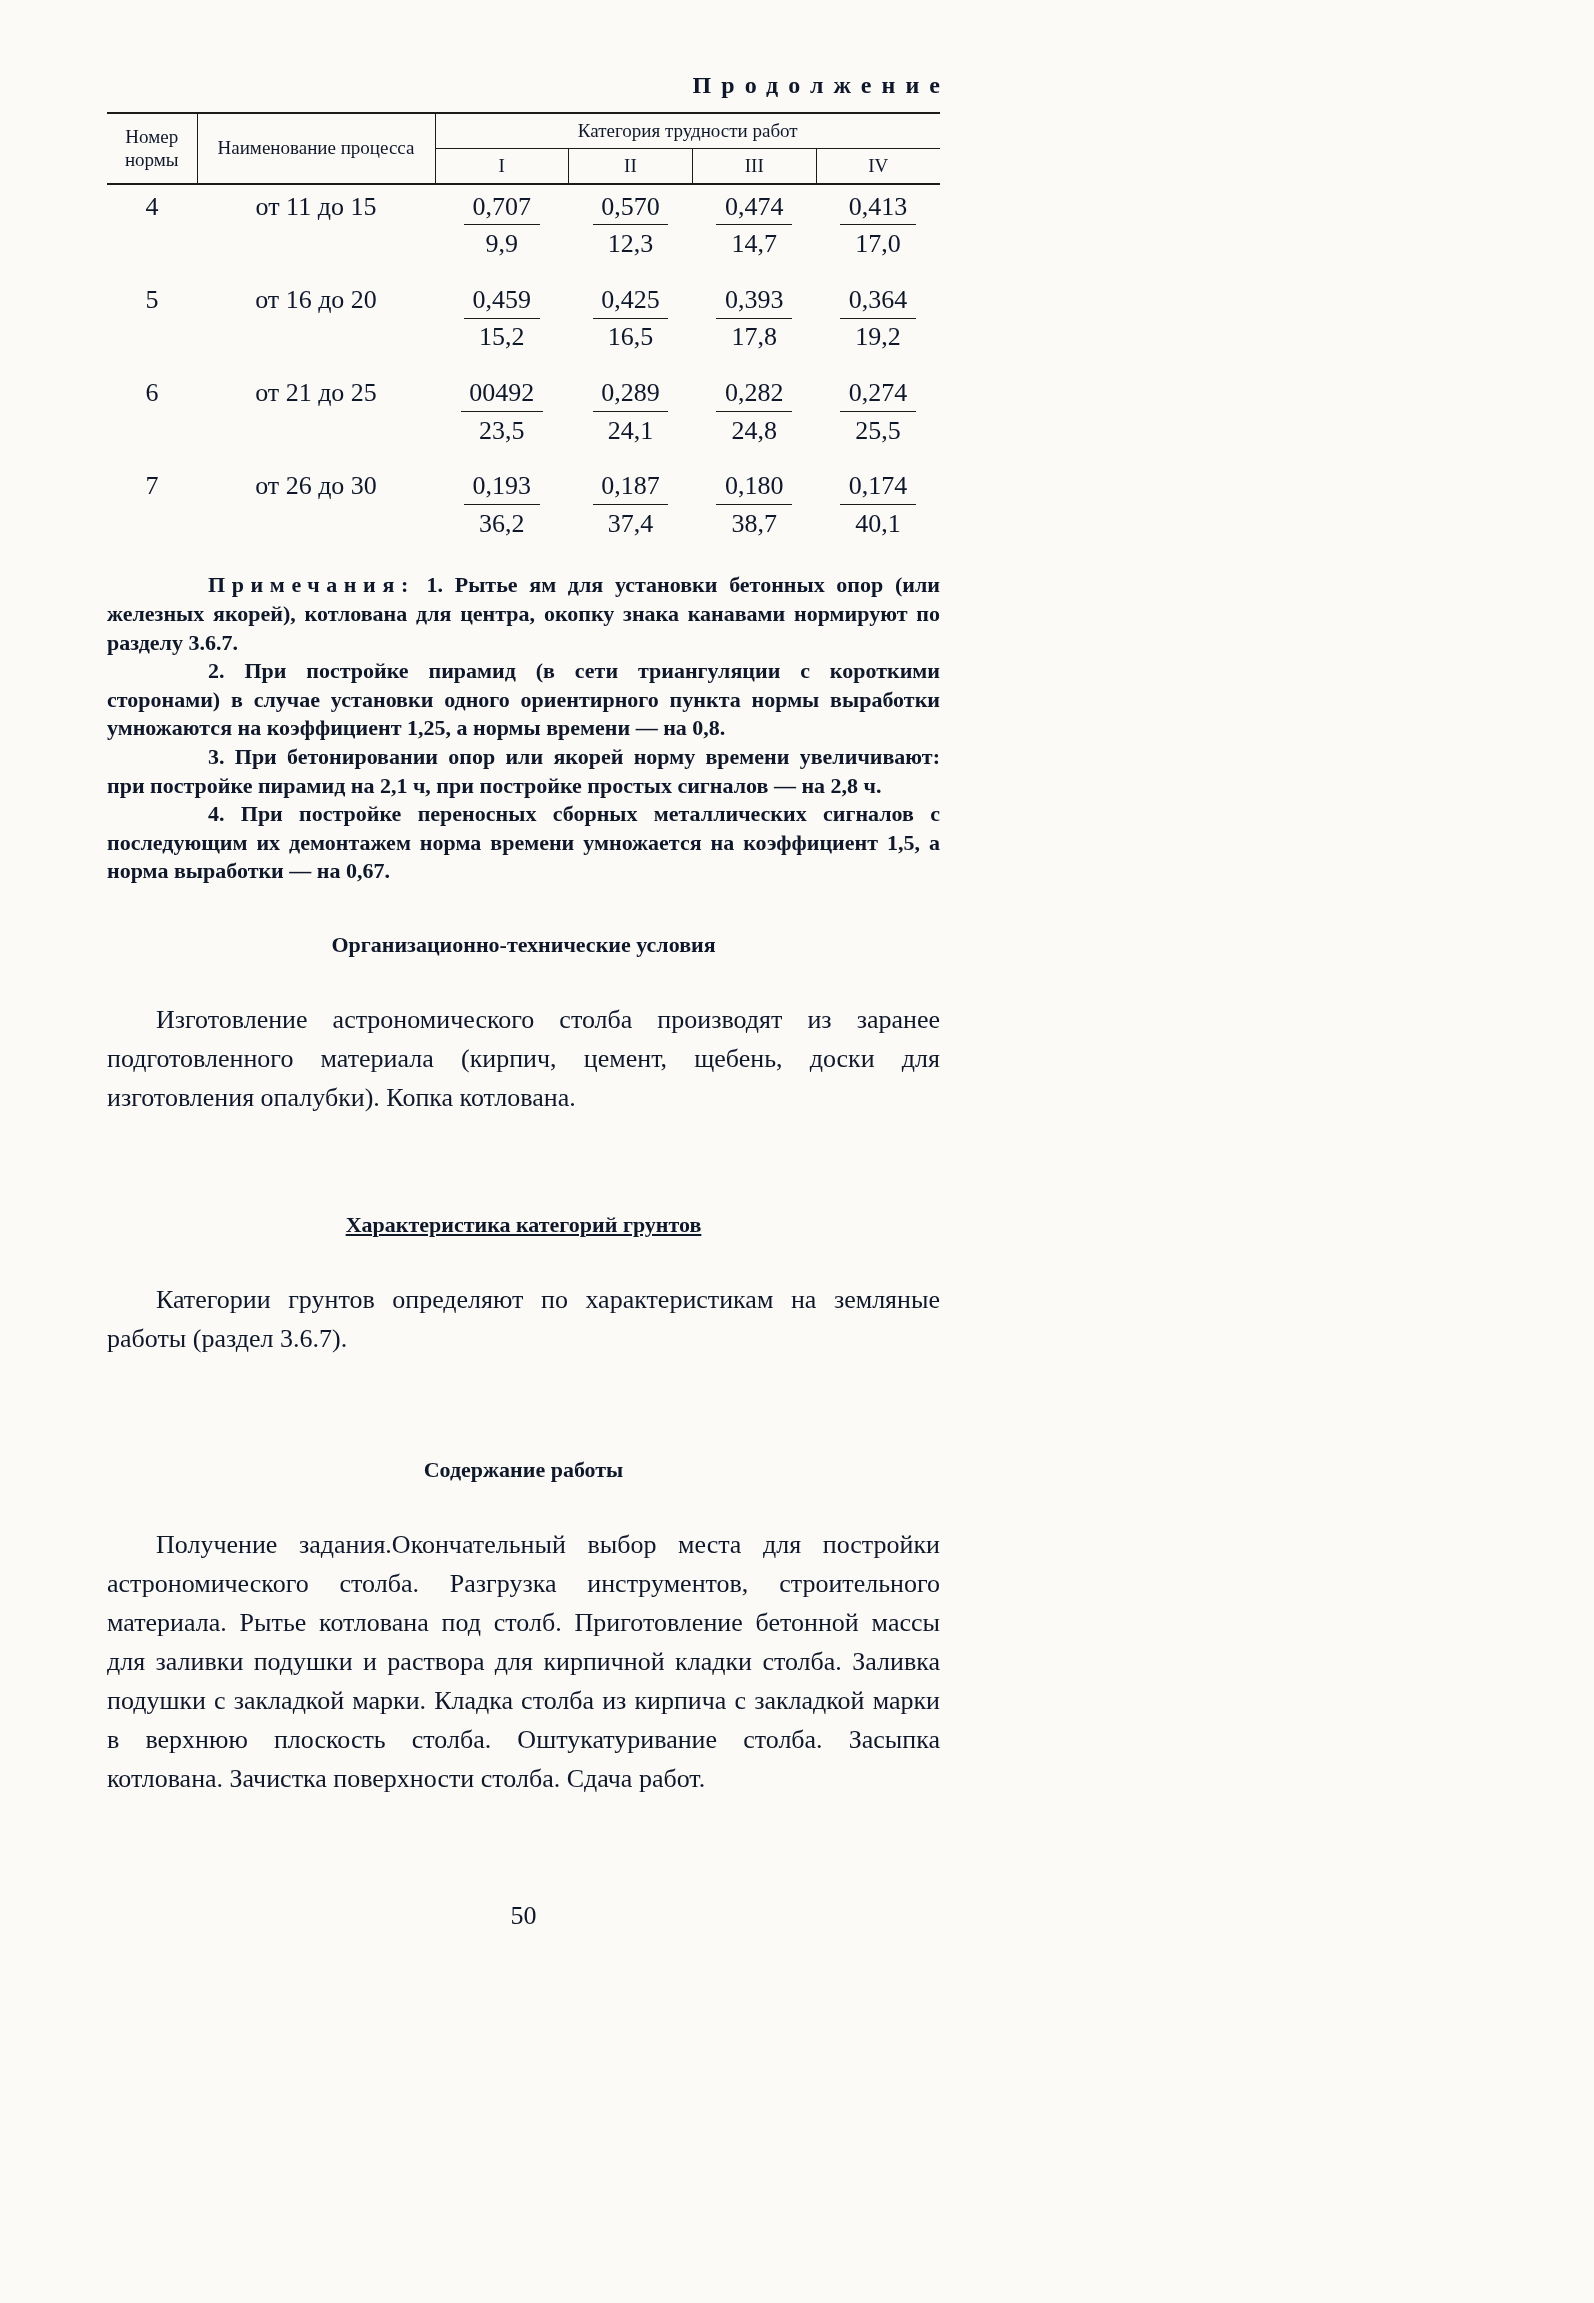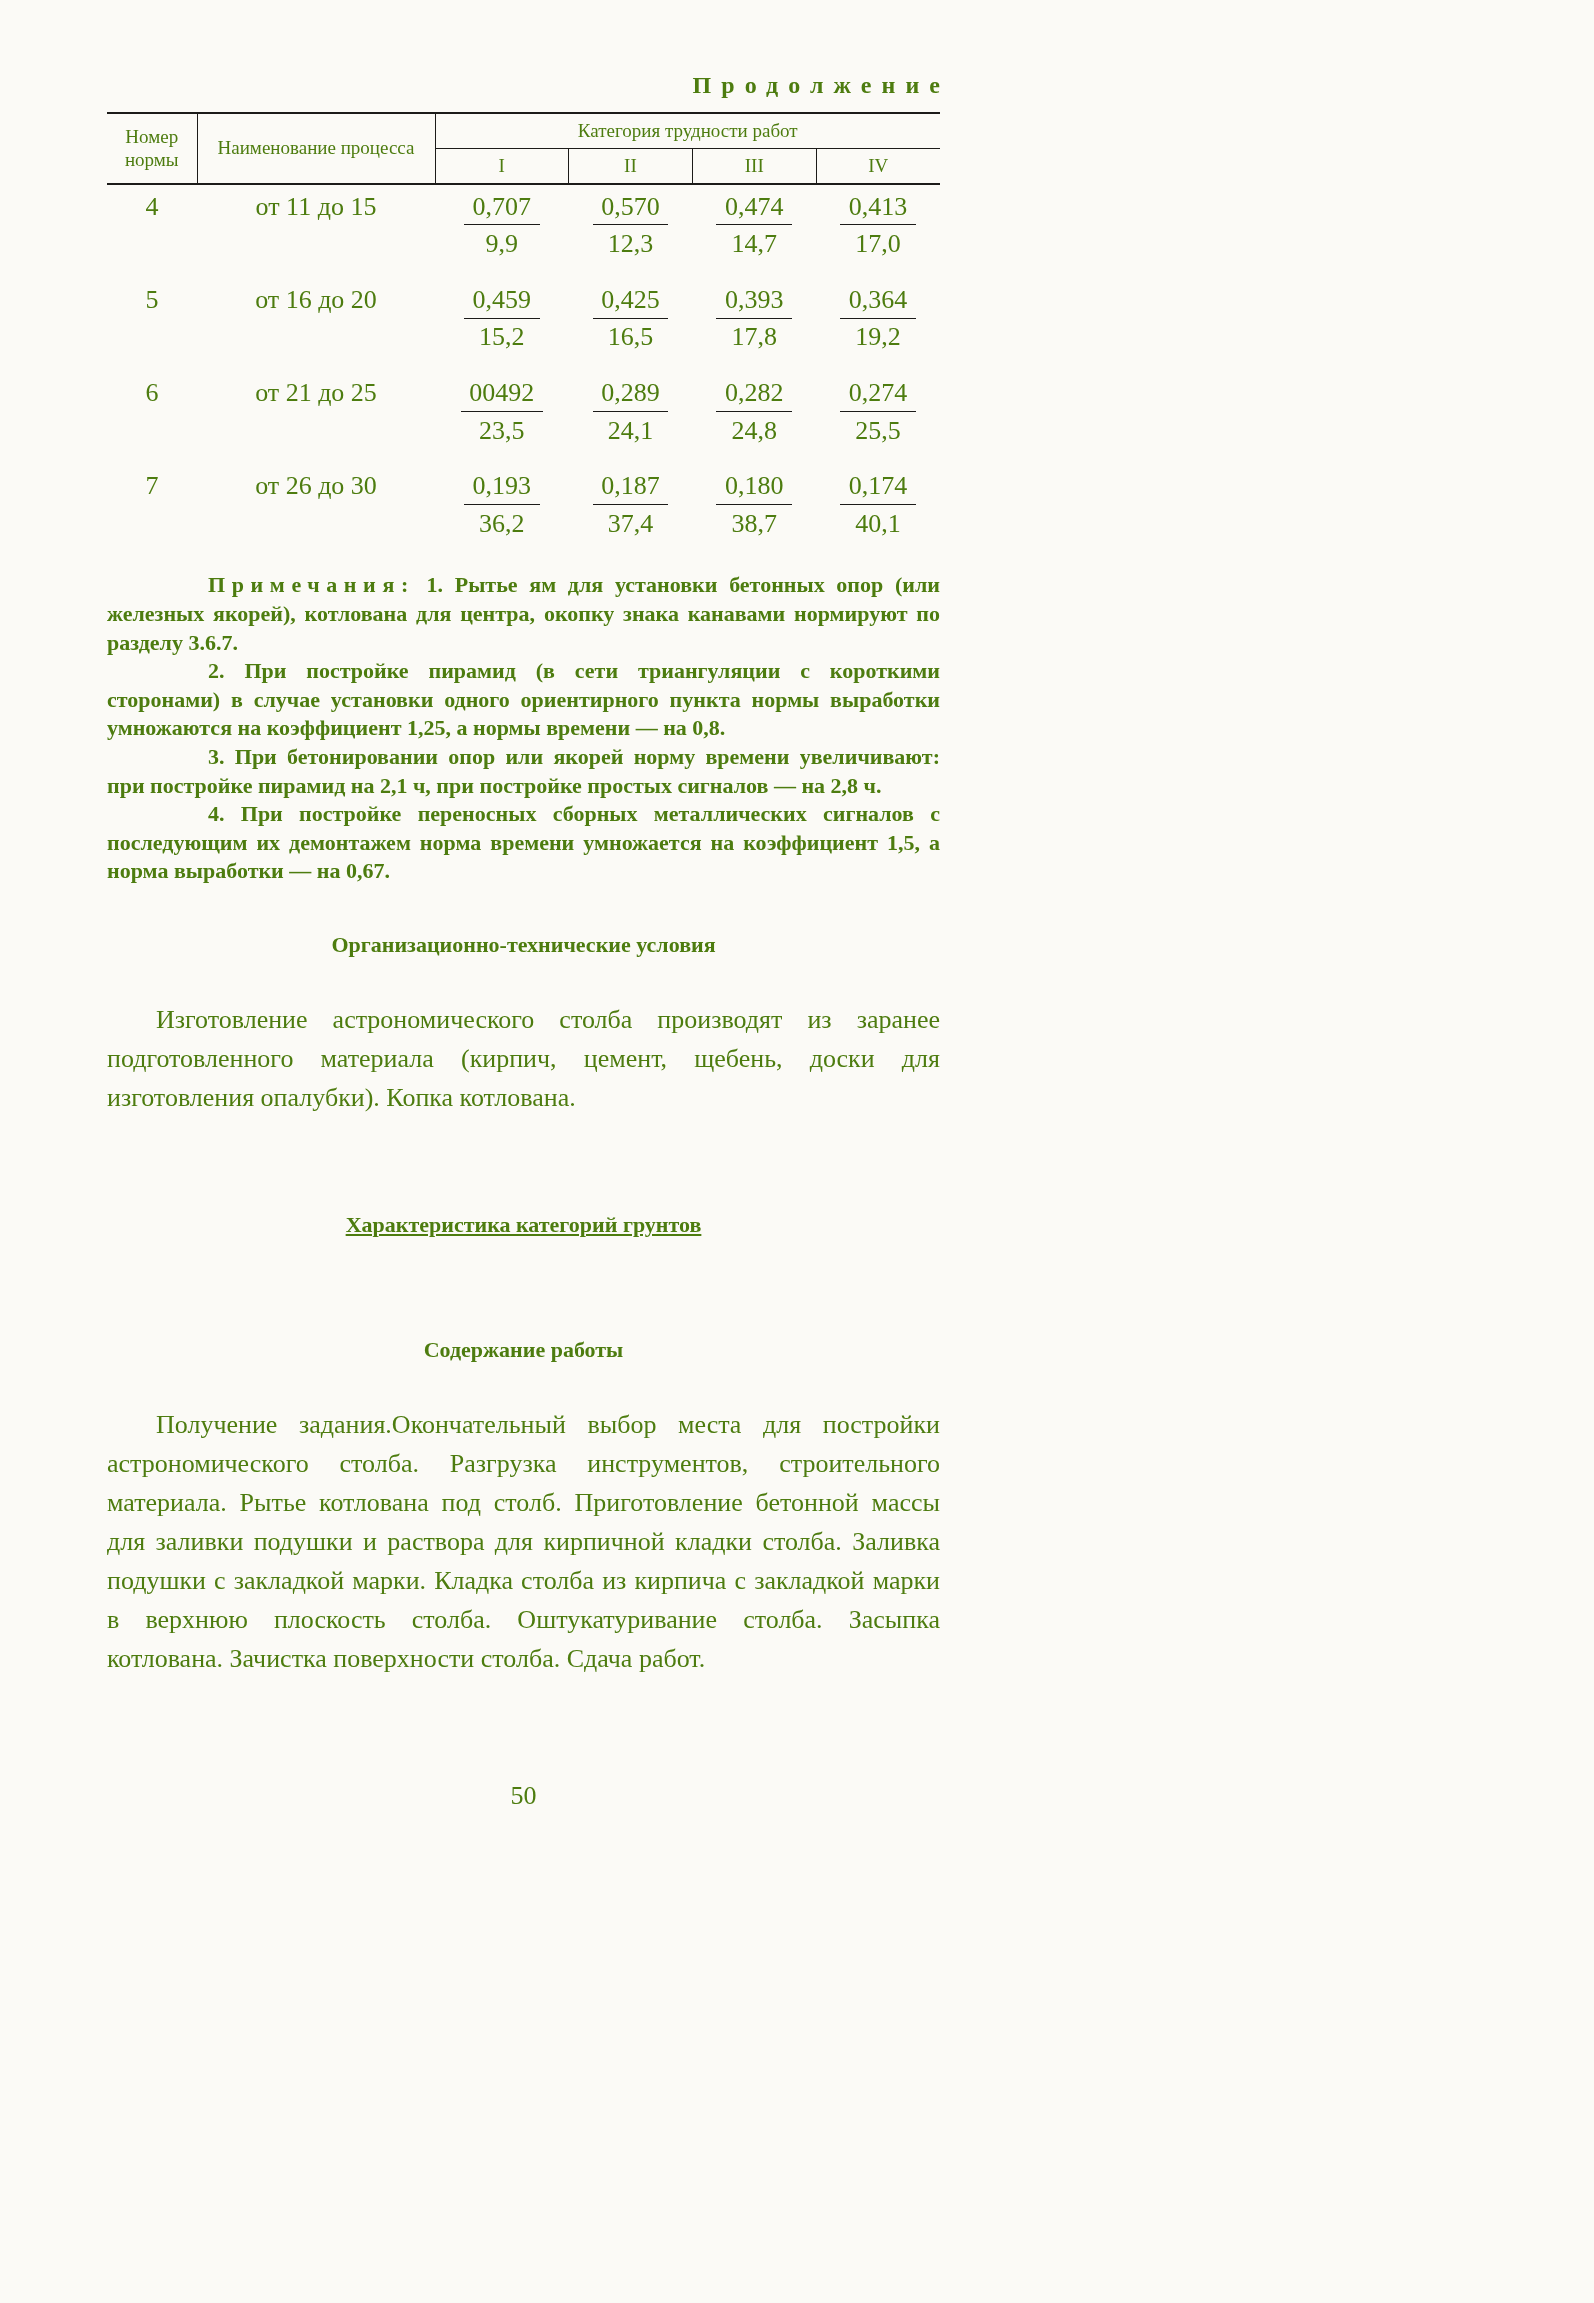--- a/index.html
+++ b/index.html
@@ -2,21 +2,21 @@
 <html lang="ru" style="font-size:15px"><head>
 <meta charset="utf-8">
 <style>
   * { margin:0; padding:0; box-sizing:border-box; }
   html, body { background:#d8d5cf; }
   .page {
     position:relative;
     width:1594px; height:2304px;
     margin:0 auto;
     background:#fbfaf6;
-    color:#4d7c0f;
+    color:#0f172a;
     font-family:"Liberation Serif","DejaVu Serif",serif;
     overflow:hidden;
   }
   .content {
     position:absolute;
     left:107px; top:72px;
     width:833px;
   }
 
   
@@ -163,20 +163,21 @@
       <p class="note">2. При постройке пирамид (в сети триангуляции с короткими сторонами) в случае установки одного ориентирного пункта нормы выработки умножаются на коэффициент 1,25, а нормы времени — на 0,8.</p>
       <p class="note">3. При бетонировании опор или якорей норму времени увеличивают: при постройке пирамид на 2,1 ч, при постройке простых сигналов — на 2,8 ч.</p>
       <p class="note">4. При постройке переносных сборных металлических сигналов с последующим их демонтажем норма времени умножается на коэффициент 1,5, а норма выработки — на 0,67.</p>
     </div>
 
 
     <h3 class="subhead subhead-org">Организационно-технические условия</h3>
     <p class="body-p">Изготовление астрономического столба производят из заранее подготовленного материала (кирпич, цемент, щебень, доски для изготовления опалубки). Копка котлована.</p>
 
     <h3 class="subhead subhead-soil">Характеристика категорий грунтов</h3>
+    <p class="body-p">Категории грунтов определяют по характеристикам на земляные работы (раздел 3.6.7).</p>
 
     <h3 class="subhead subhead-work">Содержание работы</h3>
     <p class="body-p">Получение задания.Окончательный выбор места для постройки астрономического столба. Разгрузка инструментов, строительного материала. Рытье котлована под столб. Приготовление бетонной массы для заливки подушки и раствора для кирпичной кладки столба. Заливка подушки с закладкой марки. Кладка столба из кирпича с закладкой марки в верхнюю плоскость столба. Оштукатуривание столба. Засыпка котлована. Зачистка поверхности столба. Сдача работ.</p>
 
     <div class="page-number">50</div>
 
   </div>
 </div>
 
 

